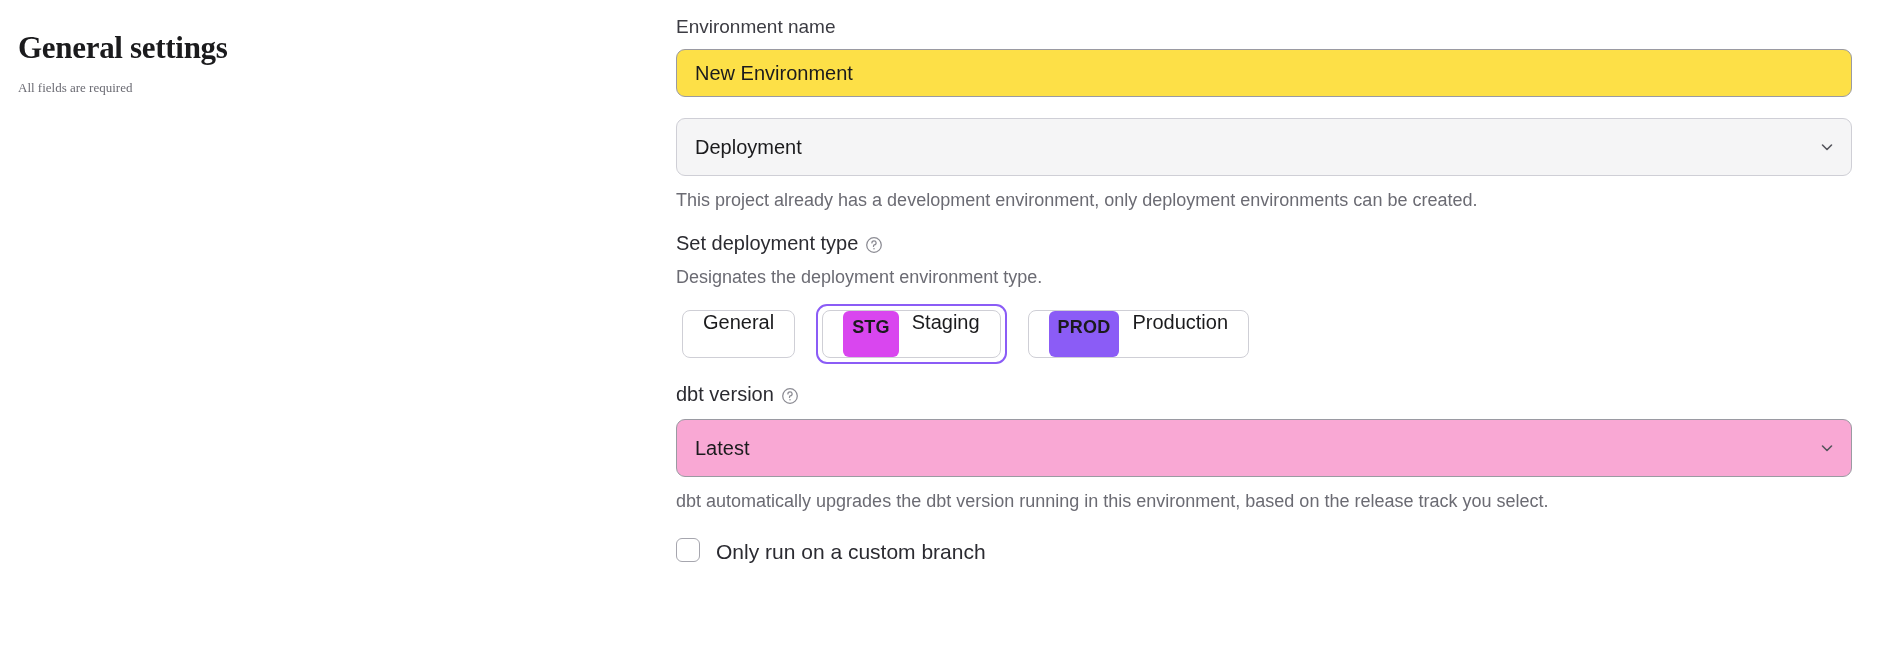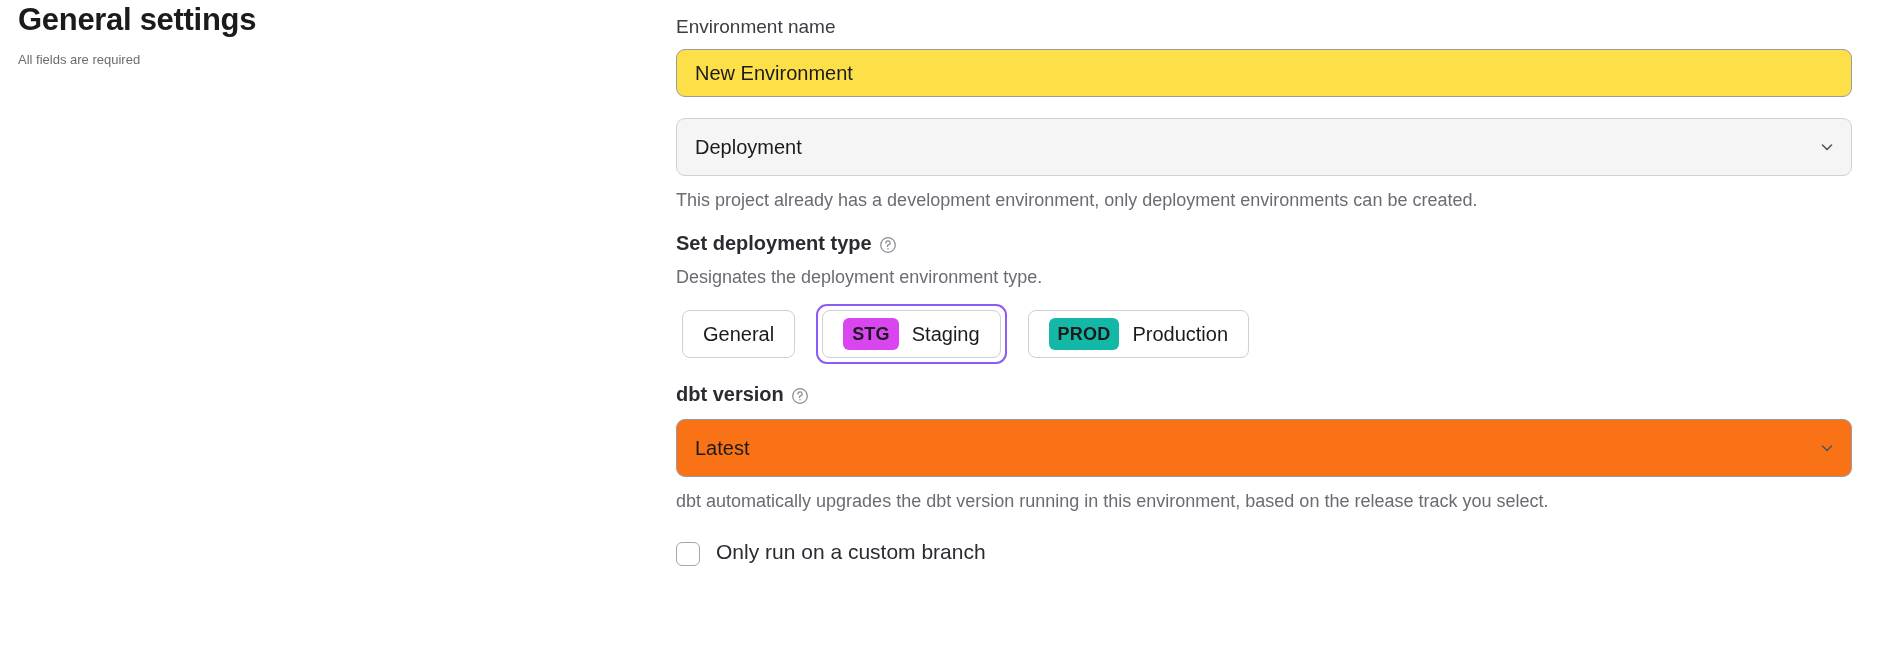--- a/index.html
+++ b/index.html
@@ -15,22 +15,23 @@
     width: 1888px;
     height: 660px;
     overflow: hidden;
     background: #ffffff;
   }
 
   
   .left-col {
     position: absolute;
     left: 18px;
-    top: 0;
+    top: 28px;
     width: 560px;
+    font-family: Liberation Serif, serif;
   }
   .page-title {
     font-size: 31px;
     line-height: 40px;
     font-weight: 700;
     color: #1b1b1d;
     letter-spacing: -0.3px;
     margin: 0;
   }
   .page-subtitle {
@@ -81,21 +82,21 @@
     width: 100%;
     height: 58px;
     border: 1px solid #cfcfd6;
     border-radius: 9px;
     background: #f5f5f6;
     font-size: 20px;
     color: #1b1b1d;
     padding: 7px 18px;
   }
   .select-box.enabled {
-    background: #f97316;
+    background: #f9a8d4;
     border-color: #9a9aa2;
   }
   .chevron {
     position: absolute;
     right: 17px;
     top: 50%;
     transform: translateY(-50%);
     width: 16px;
     height: 16px;
     pointer-events: none;
@@ -105,21 +106,21 @@
   .help-text {
     font-size: 18px;
     line-height: 26px;
     color: #6b6b73;
     margin-top: 11px;
   }
 
   .section-title {
     font-size: 20px;
     line-height: 26px;
-    font-weight: 700;
+    font-weight: 400;
     color: #2b2b31;
     display: inline-flex;
     align-items: center;
     gap: 7px;
   }
   .qmark {
     display: inline-block;
     width: 18px;
     height: 18px;
     color: #8b8b93;
@@ -144,21 +145,20 @@
     padding: 4px;
     border: 2px solid transparent;
     background: transparent;
     display: inline-flex;
   }
   .seg-btn-outer.focused {
     border-color: #8b5cf6;
   }
   .seg-btn {
     display: inline-flex;
-    align-items: center;
     gap: 13px;
     height: 48px;
     padding: 0 20px;
     border: 1px solid #cfcfd6;
     border-radius: 8px;
     background: #ffffff;
     font-family: "Liberation Sans", sans-serif;
     font-size: 20px;
     color: #1b1b1d;
     cursor: pointer;
@@ -168,26 +168,26 @@
     display: inline-block;
     font-size: 18px;
     font-weight: 700;
     line-height: 1;
     padding: 7px 9px;
     border-radius: 6px;
     letter-spacing: 0.2px;
     color: #1b1b1d;
   }
   .badge.stg  { background: #d946ef; }
-  .badge.prod { background: #14b8a6; }
+  .badge.prod { background: #8b5cf6; }
 
   
   .check-row {
     display: flex;
-    align-items: flex-end;
+    align-items: flex-start;
     gap: 16px;
     margin-top: 24px;
   }
   .checkbox {
     width: 24px;
     height: 24px;
     border: 1px solid #a6a6ae;
     border-radius: 6px;
     background: #ffffff;
     flex: none;

